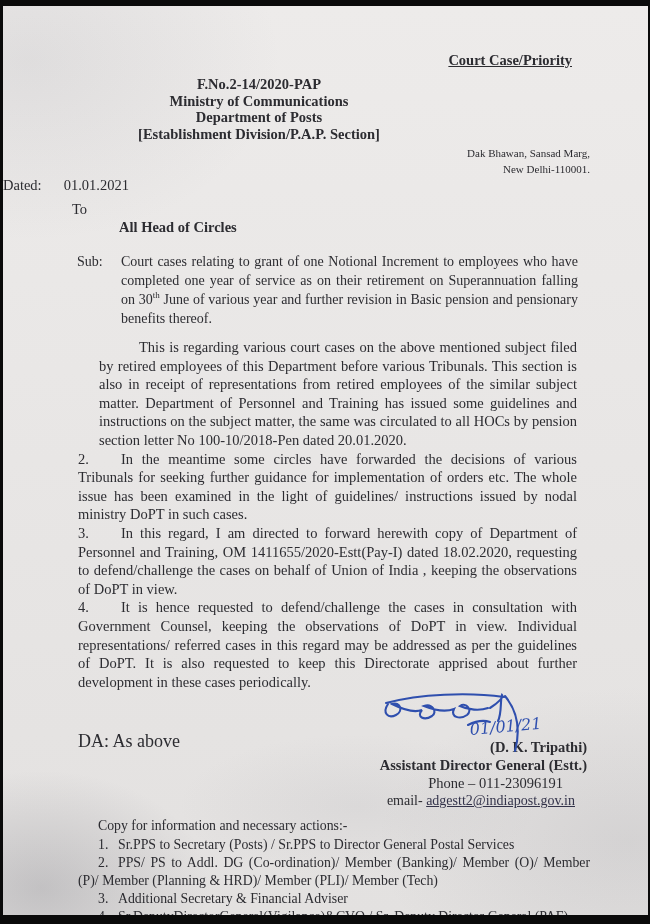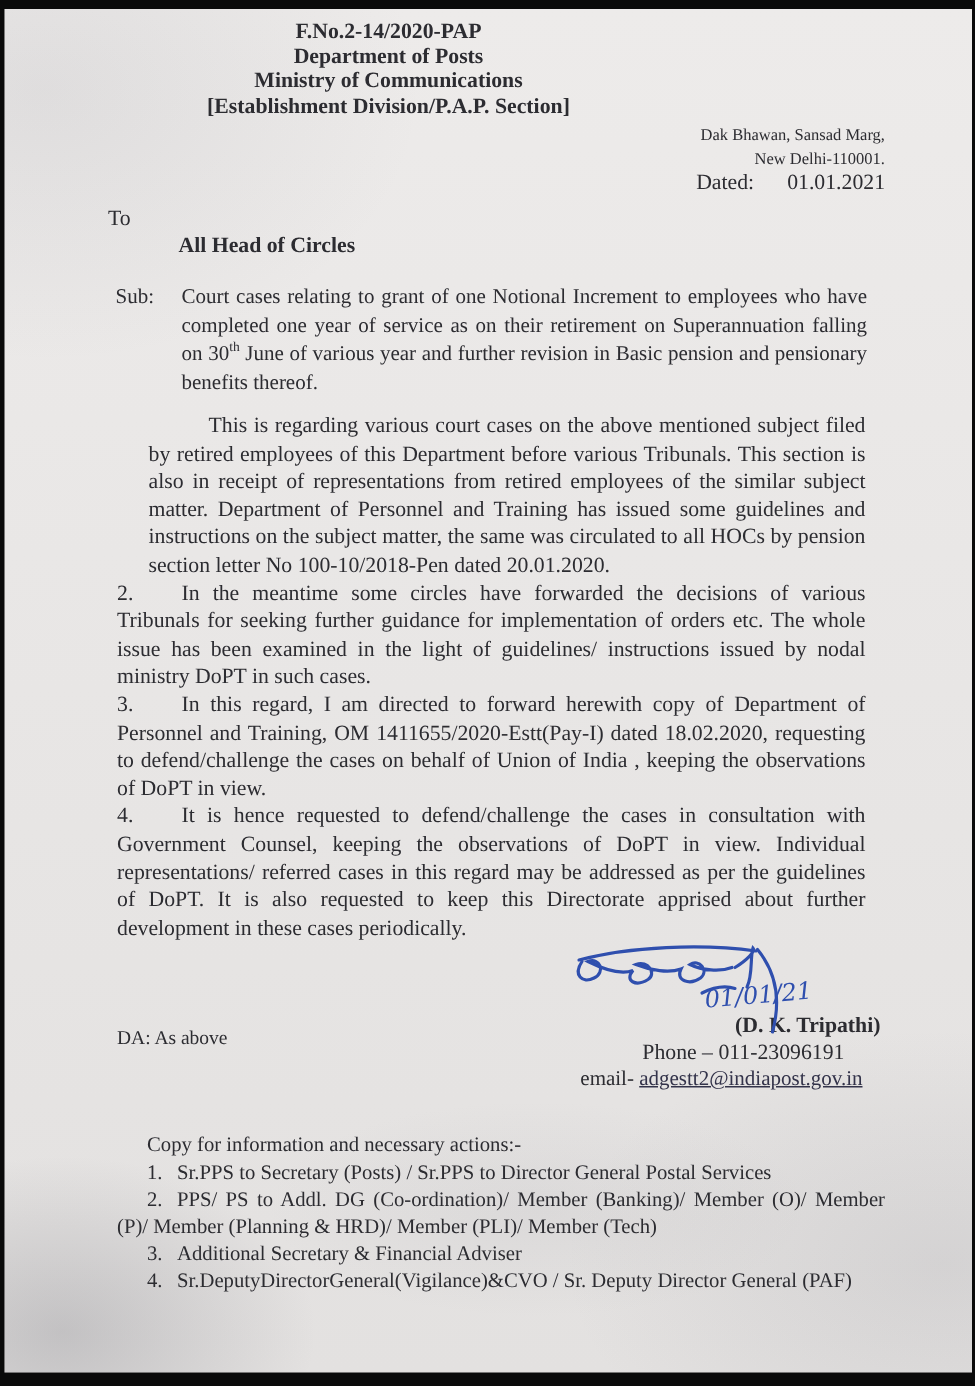--- a/index.html
+++ b/index.html
@@ -35,21 +35,21 @@
     font-weight:bold;
     font-size:14.5px;
     line-height:16.5px;
   }
   .address-block{
     margin:3px 58px 0 0;
     text-align:right;
     font-size:11px;
     line-height:16px;
   }
-  .date-line{margin-right:58px;text-align:right;font-size:14.5px;}
+  .date-line{margin-right:58px;text-align:left;font-size:14.5px;}
   .date-line .dlabel{margin-right:22px;}
   .to-label{margin:7px 0 0 69px;font-size:14.5px;}
   .addressee{margin:1px 0 0 116px;font-weight:bold;font-size:14.5px;}
   .subject-row{
     display:flex;
     margin:16px 70px 0 74px;
     font-size:14px;
     line-height:19px;
   }
   .subject-row .slabel{flex:0 0 44px;}
@@ -58,44 +58,47 @@
   .bodytext{
     margin:10px 71px 0 75px;
     font-size:14.5px;
     line-height:18.6px;
     text-align:justify;
   }
   .bodytext p{margin:0;}
   .bodytext p.indent{text-indent:40px;margin-left:21px;}
   .pnum{display:inline-block;width:43px;}
   .closing{position:relative;height:110px;margin:14px 71px 0 75px;}
-  .da-line{position:absolute;left:0;top:42px;font-size:13px;}
+  .da-line{position:absolute;left:0;top:26px;font-size:18px;}
   .sig-block{position:absolute;right:-10px;top:-14px;width:330px;text-align:right;}
   .sig-scribble{position:absolute;right:0px;top:-4px;}
   .sig-name{margin-top:48px;font-weight:bold;font-size:14.5px;}
   .sig-desig{font-weight:bold;font-size:14.5px;margin-top:1px;}
   .sig-phone{font-size:14.5px;margin-top:1px;margin-right:24px;}
   .sig-email{font-size:14px;margin-top:1px;margin-right:12px;}
   .sig-email .email-addr{text-decoration:underline;color:#33334a;}
   .copy-section{margin:2px 58px 0 75px;font-size:13.8px;line-height:18px;}
   .copy-heading{margin-left:20px;}
   .copy-list{margin:1px 0 0 0;padding:0;list-style:none;text-align:justify;}
   .copy-list li{text-indent:20px;}
   .copy-list li .inum{display:inline-block;min-width:20px;text-indent:0;}
 </style>
 </head>
 <body>
 
 <div class="paper">
 
+  <div class="classification">
+    <span>Court Case/Priority</span>
+  </div>
 
   <div class="head-center">
     <div>F.No.2-14/2020-PAP</div>
+    <div>Ministry of Communications</div>
     <div>Department of Posts</div>
-    <div>Ministry of Communications</div>
     <div>[Establishment Division/P.A.P. Section]</div>
   </div>
 
   <div class="address-block">
     <div>Dak Bhawan, Sansad Marg,</div>
     <div>New Delhi-110001.</div>
   </div>
   <div class="date-line">
     <span class="dlabel">Dated:</span><span>01.01.2021</span>
   </div>
@@ -122,20 +125,21 @@
         <g fill="none" stroke="#2f4fae" stroke-width="2.1" stroke-linecap="round">
           <path d="M14,16 C48,7 96,5 132,10"></path>
           <path d="M16,17 C10,26 16,32 24,28 C32,24 28,14 20,17 C30,22 42,26 50,23 C44,30 52,34 60,29 C66,25 60,16 52,19 C62,23 74,25 82,22 C78,30 88,33 95,28 C101,23 94,15 88,19 C96,23 108,24 116,21"></path>
           <path d="M118,21 C126,16 132,10 130,8 C128,14 130,26 126,34"></path>
           <path d="M133,9 C142,20 150,38 143,64"></path>
           <path d="M96,38 C104,34 112,33 118,35"></path>
         </g>
         <text x="98" y="46" transform="rotate(-5 120 44)" font-family="DejaVu Serif, serif" font-style="italic" font-size="16" fill="#2f4fae">01/01/21</text>
       </svg>
       <div class="sig-name">(D. K. Tripathi)</div>
+      <div class="sig-desig">Assistant Director General (Estt.)</div>
       <div class="sig-phone">Phone – 011-23096191</div>
       <div class="sig-email"><span>email- </span><span class="email-addr">adgestt2@indiapost.gov.in</span></div>
     </div>
   </div>
 
   <div class="copy-section">
     <div class="copy-heading">Copy for information and necessary actions:-</div>
     <ul class="copy-list">
       <li><span class="inum">1.</span><span>Sr.PPS to Secretary (Posts) / Sr.PPS to Director General Postal Services</span></li>
       <li><span class="inum">2.</span><span>PPS/ PS to Addl. DG (Co-ordination)/ Member (Banking)/ Member (O)/ Member (P)/ Member (Planning &amp; HRD)/ Member (PLI)/ Member (Tech)</span></li>

